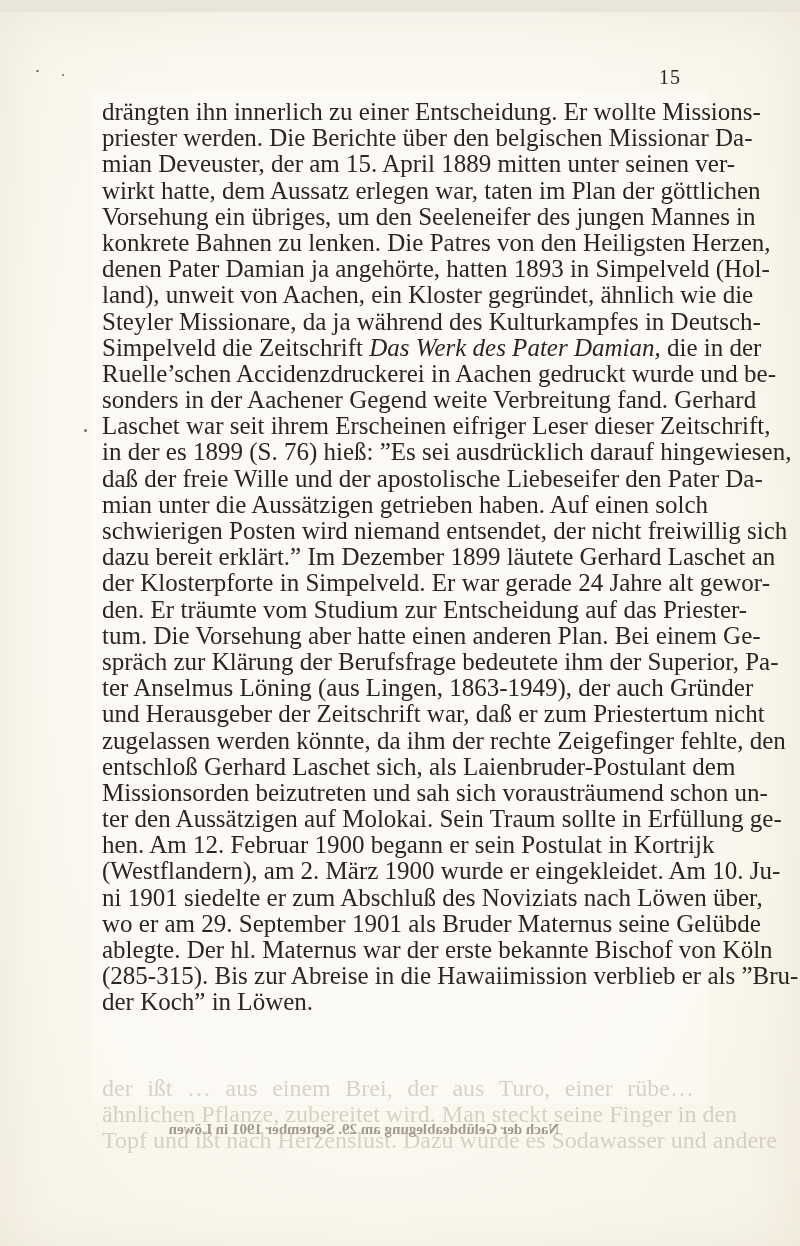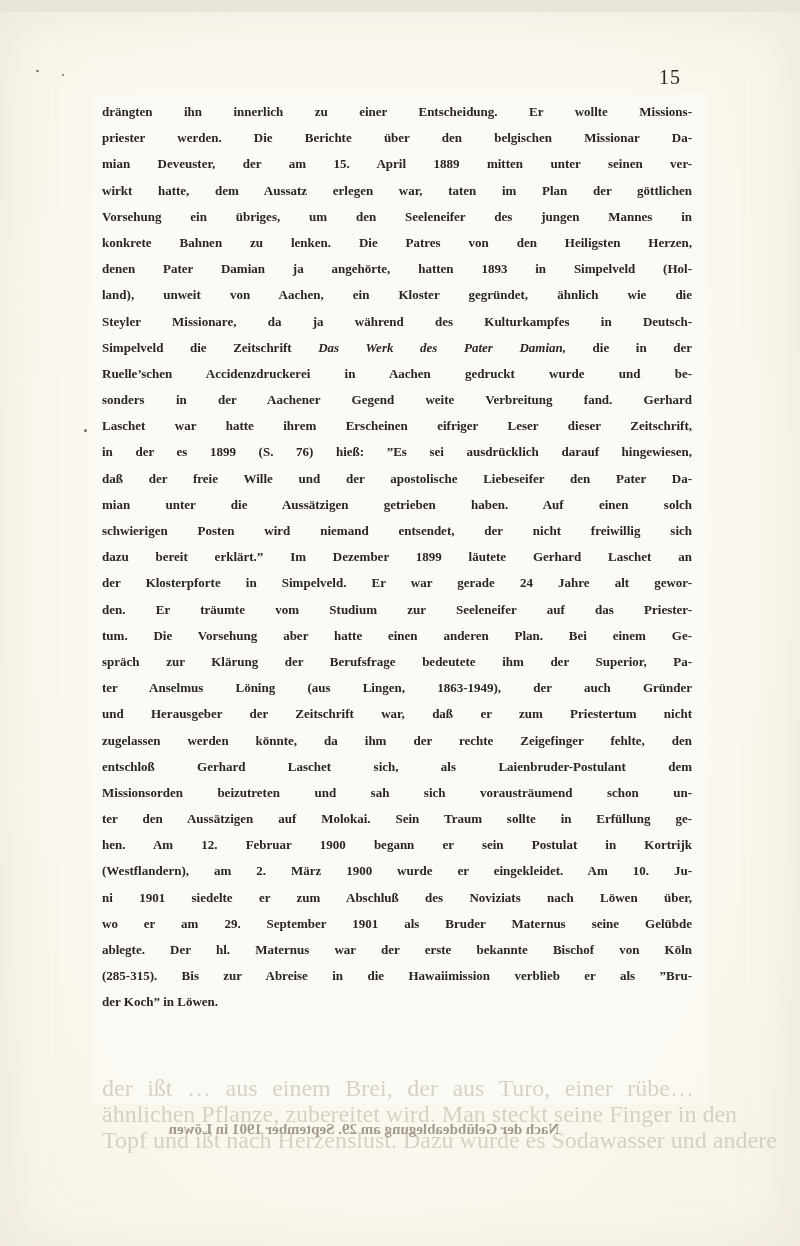--- a/index.html
+++ b/index.html
@@ -17,21 +17,21 @@
   .text-block-bg{
     position:absolute;left:92px;top:80px;width:616px;height:1012px;
     background:rgba(255,255,255,0.32);
   }
   .page-number{
     position:absolute;top:54px;right:119px;
     font-size:20px;letter-spacing:1px;
   }
   .body-text{
     position:absolute;left:102px;top:87px;width:590px;
-    font-size:13px;line-height:26.2px;font-weight:bold;
+    font-size:25px;line-height:26.2px;
   }
   .line{
     height:26.2px;
     text-align:justify;
     text-align-last:justify;
     white-space:nowrap;
     overflow:visible;
   }
   .line.last{text-align-last:left;white-space:normal;}
   .italic{font-style:italic;}
@@ -73,28 +73,28 @@
       <div class="line">mian Deveuster, der am 15. April 1889 mitten unter seinen ver-</div>
       <div class="line">wirkt hatte, dem Aussatz erlegen war, taten im Plan der göttlichen</div>
       <div class="line">Vorsehung ein übriges, um den Seeleneifer des jungen Mannes in</div>
       <div class="line">konkrete Bahnen zu lenken. Die Patres von den Heiligsten Herzen,</div>
       <div class="line">denen Pater Damian ja angehörte, hatten 1893 in Simpelveld (Hol-</div>
       <div class="line">land), unweit von Aachen, ein Kloster gegründet, ähnlich wie die</div>
       <div class="line">Steyler Missionare, da ja während des Kulturkampfes in Deutsch-</div>
       <div class="line"><span>Simpelveld die Zeitschrift </span><span class="italic">Das Werk des Pater Damian,</span><span> die in der</span></div>
       <div class="line">Ruelle’schen Accidenzdruckerei in Aachen gedruckt wurde und be-</div>
       <div class="line">sonders in der Aachener Gegend weite Verbreitung fand. Gerhard</div>
-      <div class="line">Laschet war hatte ihrem Erscheinen eifriger Leser dieser Zeitschrift,</div>
+      <div class="line">Laschet war seit ihrem Erscheinen eifriger Leser dieser Zeitschrift,</div>
       <div class="line">in der es 1899 (S. 76) hieß: ”Es sei ausdrücklich darauf hingewiesen,</div>
       <div class="line">daß der freie Wille und der apostolische Liebeseifer den Pater Da-</div>
       <div class="line">mian unter die Aussätzigen getrieben haben. Auf einen solch</div>
       <div class="line">schwierigen Posten wird niemand entsendet, der nicht freiwillig sich</div>
       <div class="line">dazu bereit erklärt.” Im Dezember 1899 läutete Gerhard Laschet an</div>
       <div class="line">der Klosterpforte in Simpelveld. Er war gerade 24 Jahre alt gewor-</div>
-      <div class="line">den. Er träumte vom Studium zur Seeleneifer auf das Priester-</div>
+      <div class="line">den. Er träumte vom Studium zur Entscheidung auf das Priester-</div>
       <div class="line">tum. Die Vorsehung aber hatte einen anderen Plan. Bei einem Ge-</div>
       <div class="line">spräch zur Klärung der Berufsfrage bedeutete ihm der Superior, Pa-</div>
       <div class="line">ter Anselmus Löning (aus Lingen, 1863-1949), der auch Gründer</div>
       <div class="line">und Herausgeber der Zeitschrift war, daß er zum Priestertum nicht</div>
       <div class="line">zugelassen werden könnte, da ihm der rechte Zeigefinger fehlte, den</div>
       <div class="line">entschloß Gerhard Laschet sich, als Laienbruder-Postulant dem</div>
       <div class="line">Missionsorden beizutreten und sah sich vorausträumend schon un-</div>
       <div class="line">ter den Aussätzigen auf Molokai. Sein Traum sollte in Erfüllung ge-</div>
       <div class="line">hen. Am 12. Februar 1900 begann er sein Postulat in Kortrijk</div>
       <div class="line">(Westflandern), am 2. März 1900 wurde er eingekleidet. Am 10. Ju-</div>

